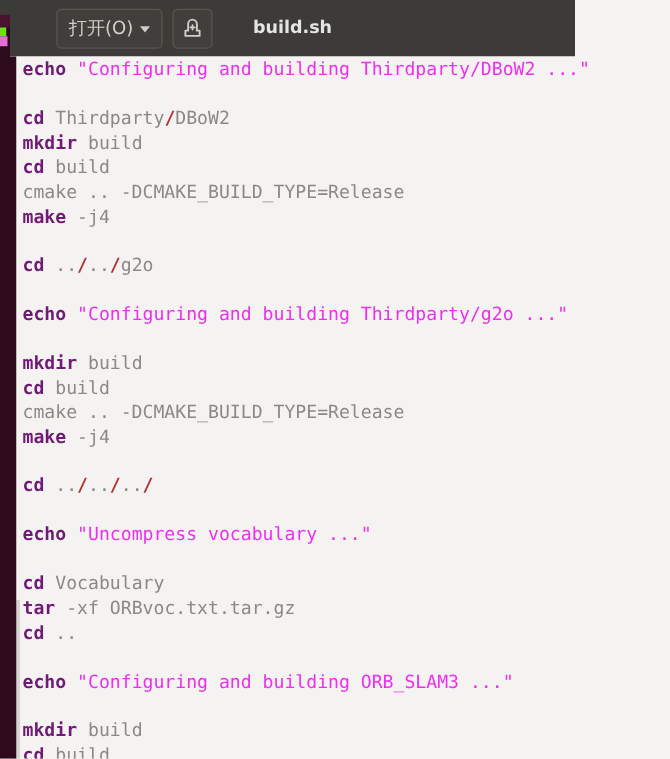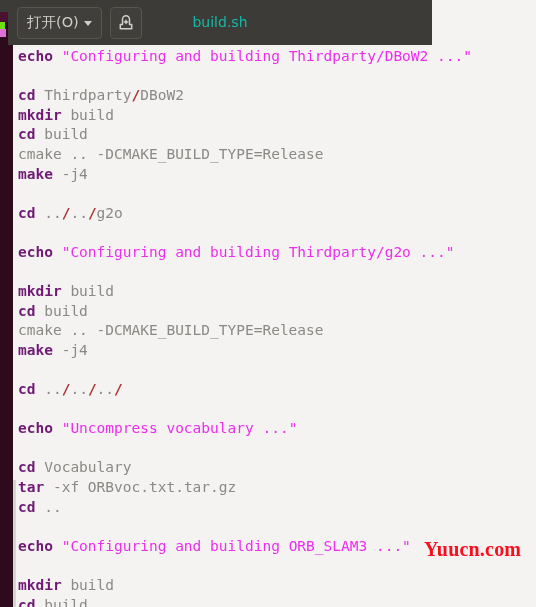--- a/index.html
+++ b/index.html
@@ -14,21 +14,21 @@
   .bg-sliver{position:absolute;left:0;top:0;width:8px;height:607px;background:#2d0a1c;z-index:1;}
   .bg-sliver-top{position:absolute;left:0;top:0;width:8px;height:12px;background:#3b3b37;z-index:2;}
   .bg-sliver-a{position:absolute;left:0;top:12px;width:8px;height:10px;background:#4a1130;z-index:2;}
   .bg-sliver-b{position:absolute;left:0;top:22px;width:5px;height:7px;background:#6ee011;z-index:2;}
   .bg-sliver-c{position:absolute;left:0;top:29px;width:6px;height:8px;background:#e06fd8;z-index:2;}
 
   
   .titlebar{
     position:absolute;left:8px;top:0;width:424px;height:45px;
     background:#3c3b37;z-index:5;
-    display:flex;align-items:center;
+    display:flex;align-items:center;padding-left:28px;
   }
   .tb-left{display:flex;align-items:center;gap:8px;padding-left:9px;}
   .btn{
     background:#403f3b;border:1px solid #57564f;border-radius:4px;
     color:#cfcec8;font-family:"DejaVu Sans",sans-serif;
     display:flex;align-items:center;justify-content:center;
     box-sizing:border-box;cursor:default;
   }
   .btn-open{height:32px;padding:0 9px;font-size:14.5px;gap:5px;}
   .caret{
@@ -37,22 +37,22 @@
   }
   .btn-save{width:32px;height:32px;}
   .save-ico{display:block;}
 
   .tb-title{
     position:absolute;left:0;right:0;top:0;height:45px;
     display:flex;flex-direction:column;align-items:center;justify-content:center;
     pointer-events:none;
   }
   .tb-title .t1{
-    font-family:"DejaVu Sans",sans-serif;font-weight:normal;font-size:14px;
-    color:#14b8a6;line-height:17px;
+    font-family:"DejaVu Sans",sans-serif;font-weight:bold;font-size:14px;
+    color:#e5e5e5;line-height:17px;
   }
   .tb-title .t2{
     font-family:"DejaVu Sans",sans-serif;font-size:11.5px;
     color:#8e8d87;line-height:14px;
   }
 
   
   .editor{
     position:absolute;left:8px;top:45px;width:528px;height:562px;
     background:#f4f3f2;z-index:4;overflow:hidden;
@@ -118,15 +118,14 @@
 
   </div>
 
   <div class="editor">
     <div class="gutter"></div>
     <div class="scrollmark"></div>
     <div class="scrollmark2"></div>
     <div class="code" id="code"><div class="line"><span class="kw">echo</span><span class="pl"> </span><span class="str">"Configuring and building Thirdparty/DBoW2 ..."</span></div><div class="line">&nbsp;</div><div class="line"><span class="kw">cd</span><span class="pl"> Thirdparty</span><span class="sep">/</span><span class="pl">DBoW2</span></div><div class="line"><span class="kw">mkdir</span><span class="pl"> build</span></div><div class="line"><span class="kw">cd</span><span class="pl"> build</span></div><div class="line"><span class="pl">cmake .. -DCMAKE_BUILD_TYPE=Release</span></div><div class="line"><span class="kw">make</span><span class="pl"> -j4</span></div><div class="line">&nbsp;</div><div class="line"><span class="kw">cd</span><span class="pl"> ..</span><span class="sep">/</span><span class="pl">..</span><span class="sep">/</span><span class="pl">g2o</span></div><div class="line">&nbsp;</div><div class="line"><span class="kw">echo</span><span class="pl"> </span><span class="str">"Configuring and building Thirdparty/g2o ..."</span></div><div class="line">&nbsp;</div><div class="line"><span class="kw">mkdir</span><span class="pl"> build</span></div><div class="line"><span class="kw">cd</span><span class="pl"> build</span></div><div class="line"><span class="pl">cmake .. -DCMAKE_BUILD_TYPE=Release</span></div><div class="line"><span class="kw">make</span><span class="pl"> -j4</span></div><div class="line">&nbsp;</div><div class="line"><span class="kw">cd</span><span class="pl"> ..</span><span class="sep">/</span><span class="pl">..</span><span class="sep">/</span><span class="pl">..</span><span class="sep">/</span></div><div class="line">&nbsp;</div><div class="line"><span class="kw">echo</span><span class="pl"> </span><span class="str">"Uncompress vocabulary ..."</span></div><div class="line">&nbsp;</div><div class="line"><span class="kw">cd</span><span class="pl"> Vocabulary</span></div><div class="line"><span class="kw">tar</span><span class="pl"> -xf ORBvoc.txt.tar.gz</span></div><div class="line"><span class="kw">cd</span><span class="pl"> ..</span></div><div class="line">&nbsp;</div><div class="line"><span class="kw">echo</span><span class="pl"> </span><span class="str">"Configuring and building ORB_SLAM3 ..."</span></div><div class="line">&nbsp;</div><div class="line"><span class="kw">mkdir</span><span class="pl"> build</span></div><div class="line"><span class="kw">cd</span><span class="pl"> build</span></div></div>
   </div>
 
-  <div class="watermark">Yuucn.com</div>
 
 </div>
 
 </body></html>

